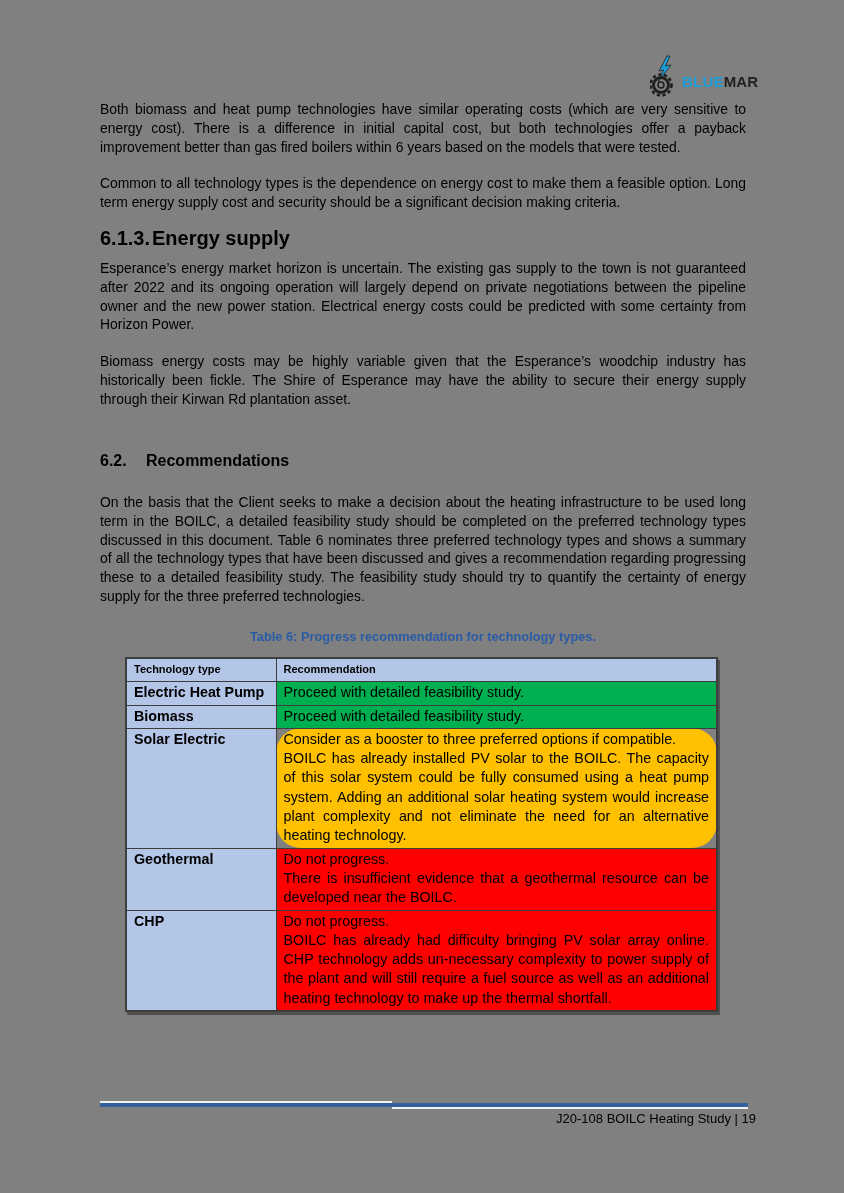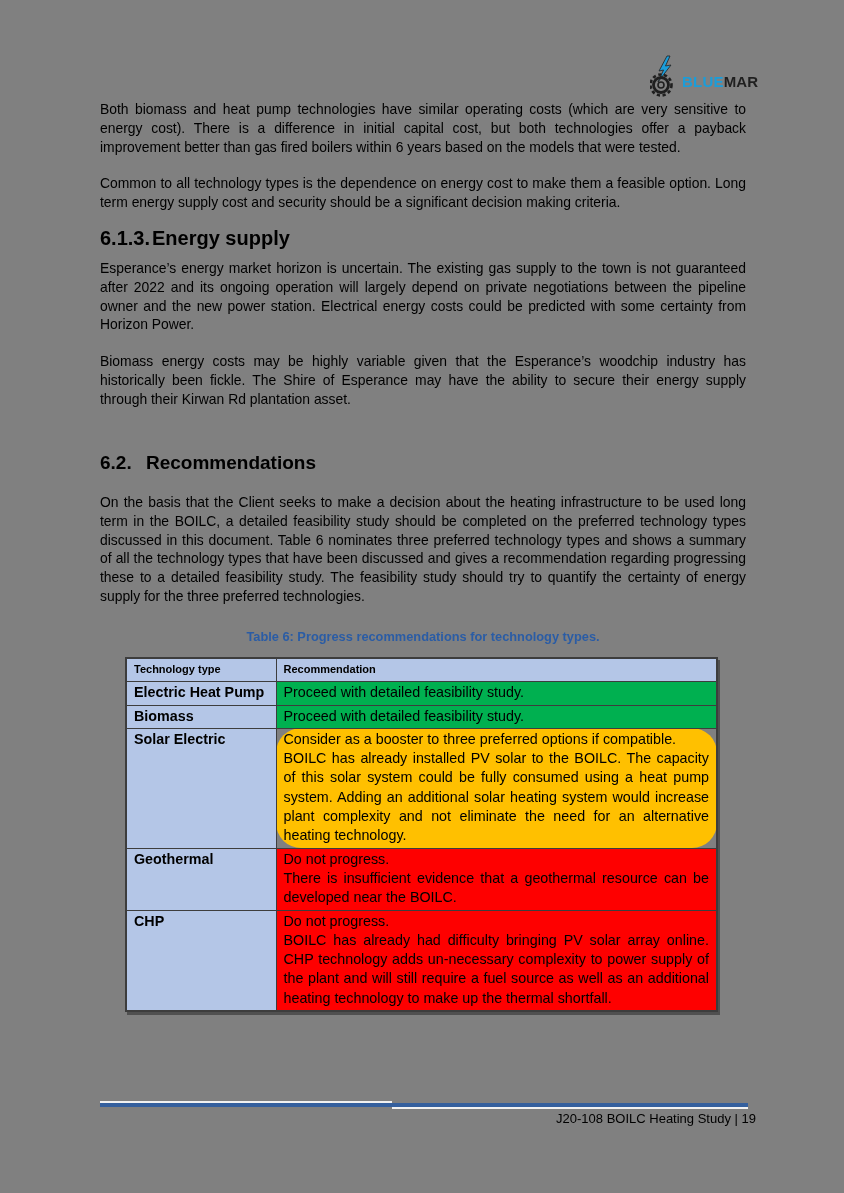--- a/index.html
+++ b/index.html
@@ -13,21 +13,21 @@
     position:relative; width:844px; height:1193px; margin:0 auto;
     background:var(--page-bg); color:var(--text);
     font-family:"Liberation Sans", sans-serif; overflow:hidden;
   }
   .abs{position:absolute;}
   .body-par{
     left:100px; width:646px; font-size:13.9px; line-height:18.8px;
     text-align:justify; color:var(--text);
   }
   .h-small{left:100px; width:646px; font-size:20px; font-weight:bold;}
-  .h-big{left:100px; width:646px; font-size:19px; font-weight:bold;}
+  .h-big{left:100px; width:646px; font-size:16px; font-weight:bold;}
   .hnum-small{display:inline-block; min-width:52px;}
   .hnum-big{display:inline-block; min-width:46px;}
   .logo{left:650px; top:54px; width:110px; height:44px; display:flex; align-items:center;}
   .logo-text{font-size:15px; font-weight:bold; letter-spacing:0.2px; margin-left:2px; margin-top:10px;text-align:right;}
   .logo-blue{color:var(--logo-blue);}
   .logo-mar{color:var(--logo-dark);}
   .caption{
     left:100px; top:629px; width:646px; text-align:center;
     font-size:12.8px; font-weight:bold; color:var(--caption-blue);
   }
@@ -76,21 +76,21 @@
   <h3 class="abs h-small" style="top:227px"><span class="hnum-small">6.1.3.</span><span>Energy supply</span></h3>
 
   <p class="abs body-par" style="top:259px">Esperance’s energy market horizon is uncertain. The existing gas supply to the town is not guaranteed after 2022 and its ongoing operation will largely depend on private negotiations between the pipeline owner and the new power station. Electrical energy costs could be predicted with some certainty from Horizon Power.</p>
 
   <p class="abs body-par" style="top:352px">Biomass energy costs may be highly variable given that the Esperance’s woodchip industry has historically been fickle. The Shire of Esperance may have the ability to secure their energy supply through their Kirwan Rd plantation asset.</p>
 
   <h2 class="abs h-big" style="top:452px"><span class="hnum-big">6.2.</span><span>Recommendations</span></h2>
 
   <p class="abs body-par" style="top:493px">On the basis that the Client seeks to make a decision about the heating infrastructure to be used long term in the BOILC, a detailed feasibility study should be completed on the preferred technology types discussed in this document. Table 6 nominates three preferred technology types and shows a summary of all the technology types that have been discussed and gives a recommendation regarding progressing these to a detailed feasibility study. The feasibility study should try to quantify the certainty of energy supply for the three preferred technologies.</p>
 
-  <div class="abs caption">Table 6: Progress recommendations for technology types.</div>
+  <div class="abs caption">Table 6: Progress recommendation for technology types.</div>
 
   <table class="rec-table">
     <thead>
       <tr>
         <th class="hdr" style="width:150px">Technology type</th>
         <th class="hdr">Recommendation</th>
       </tr>
     </thead>
     <tbody>
         <tr>

